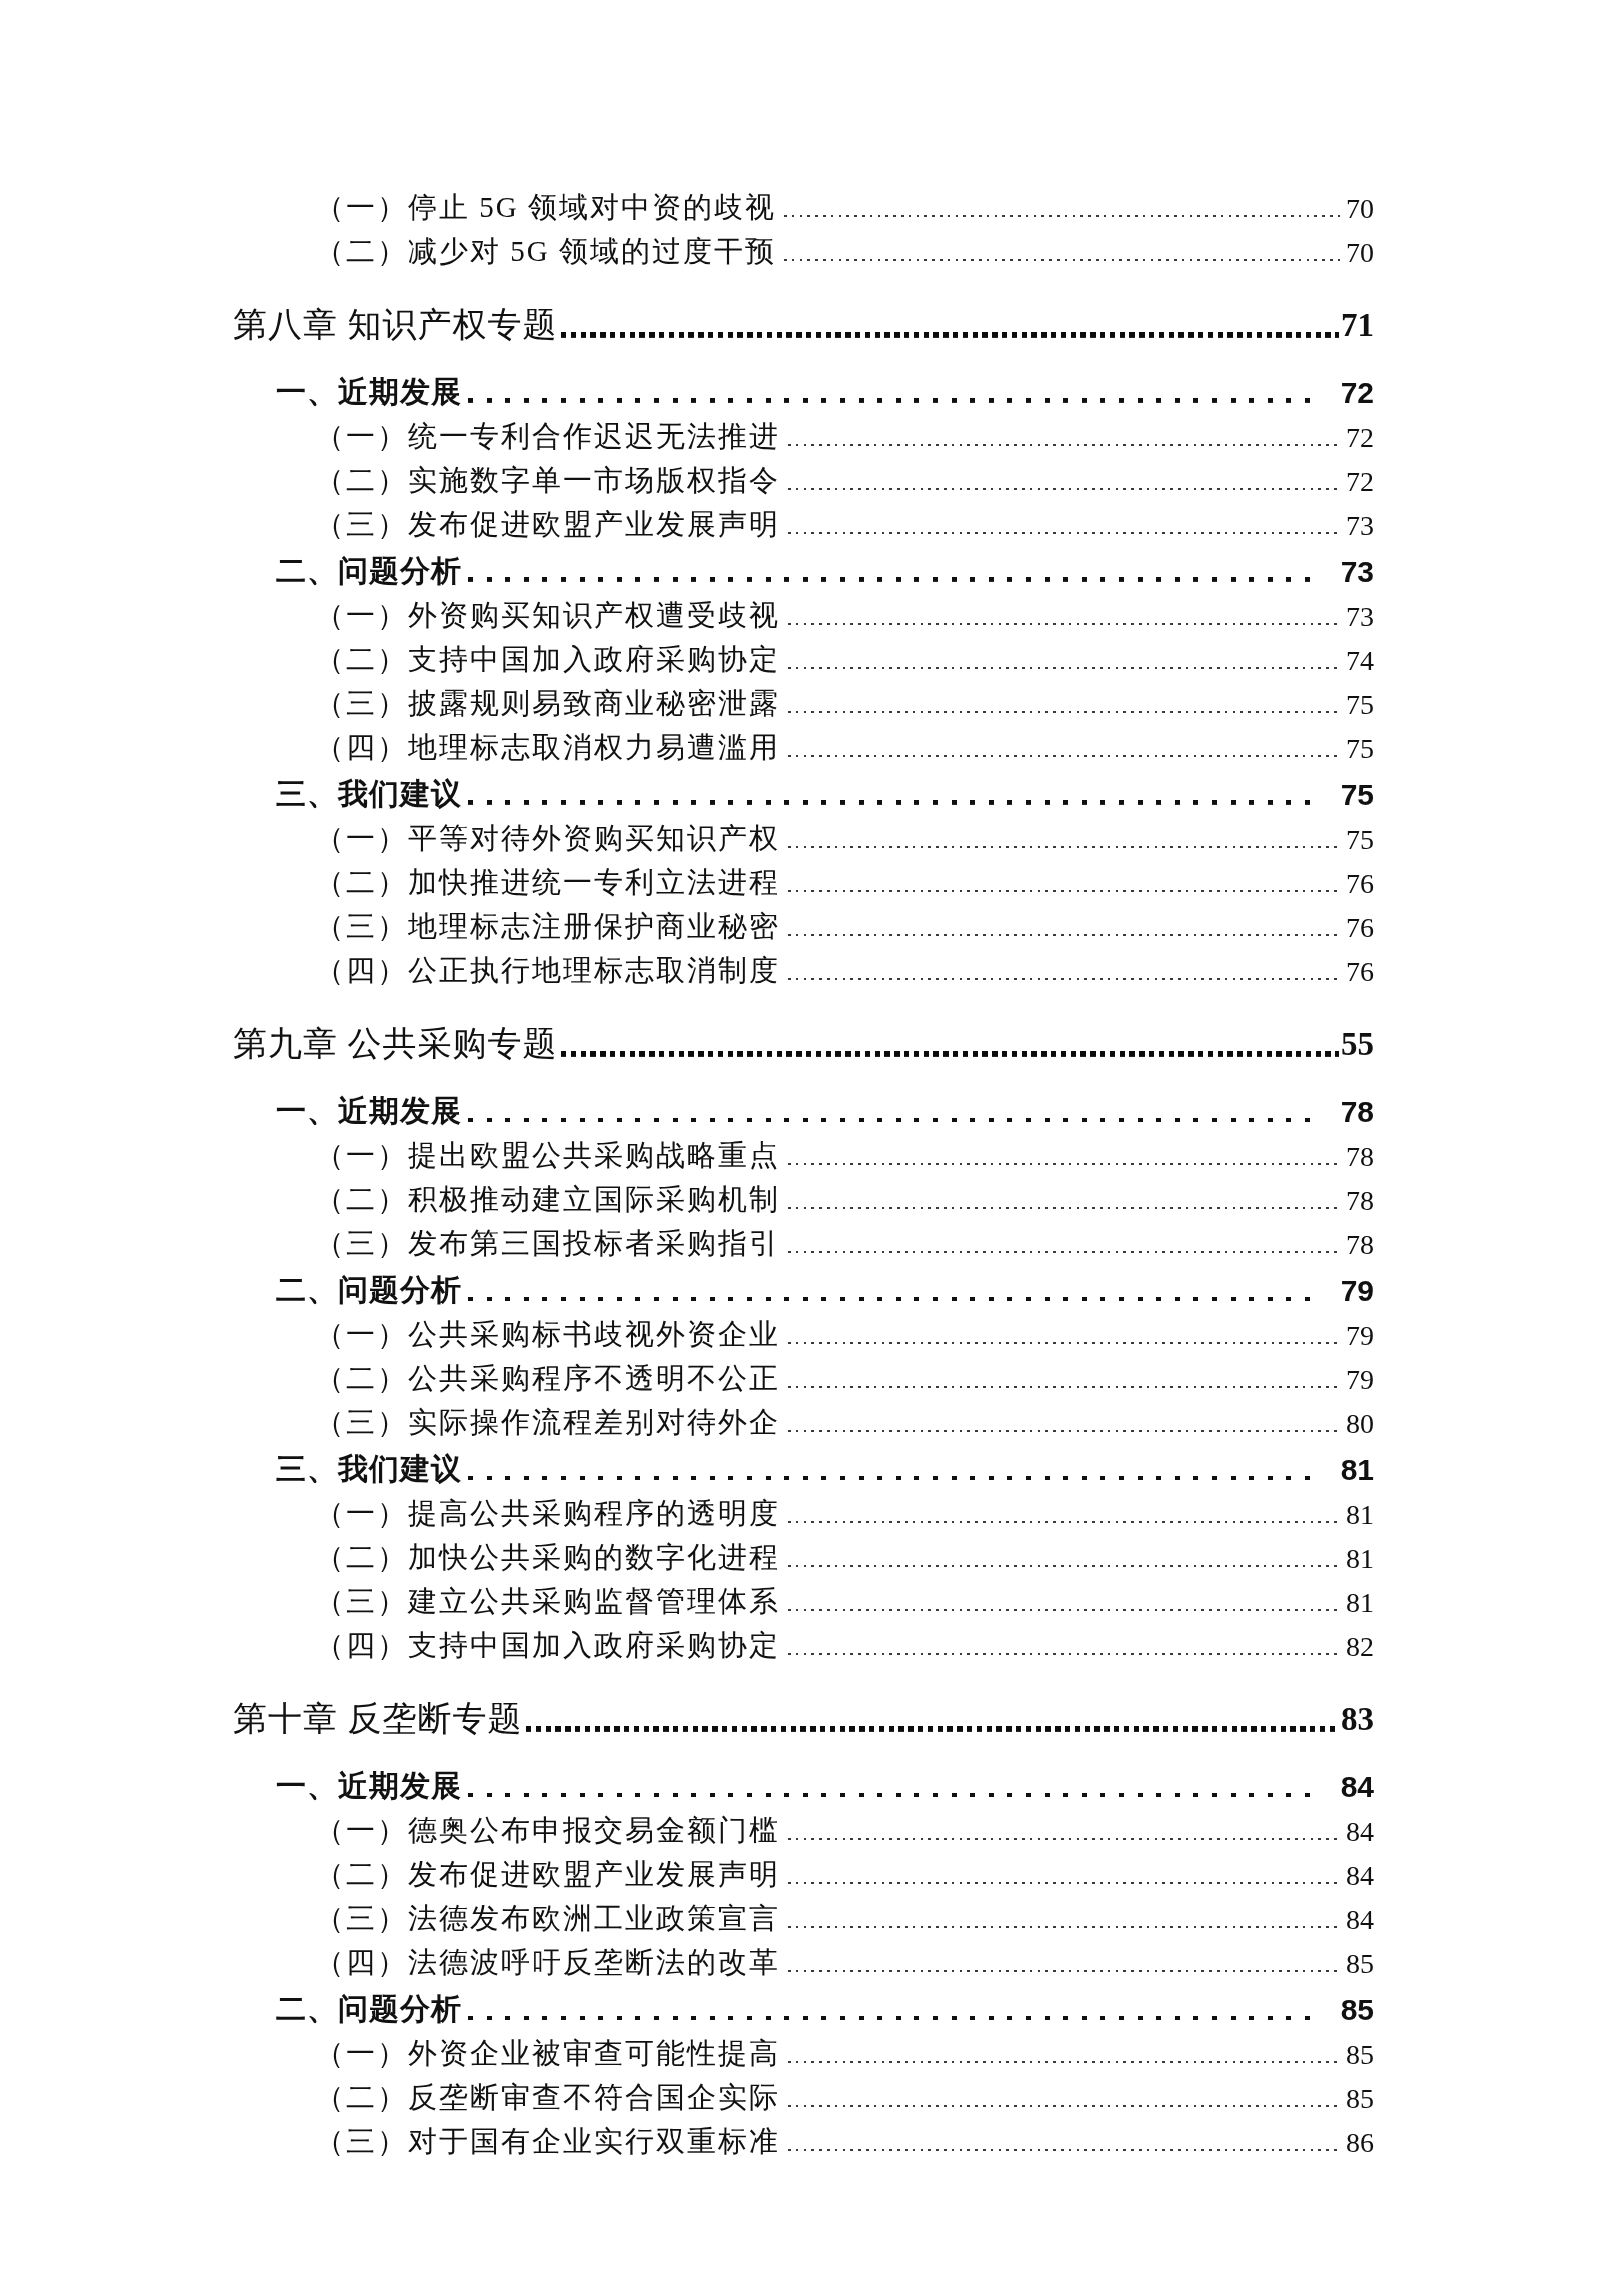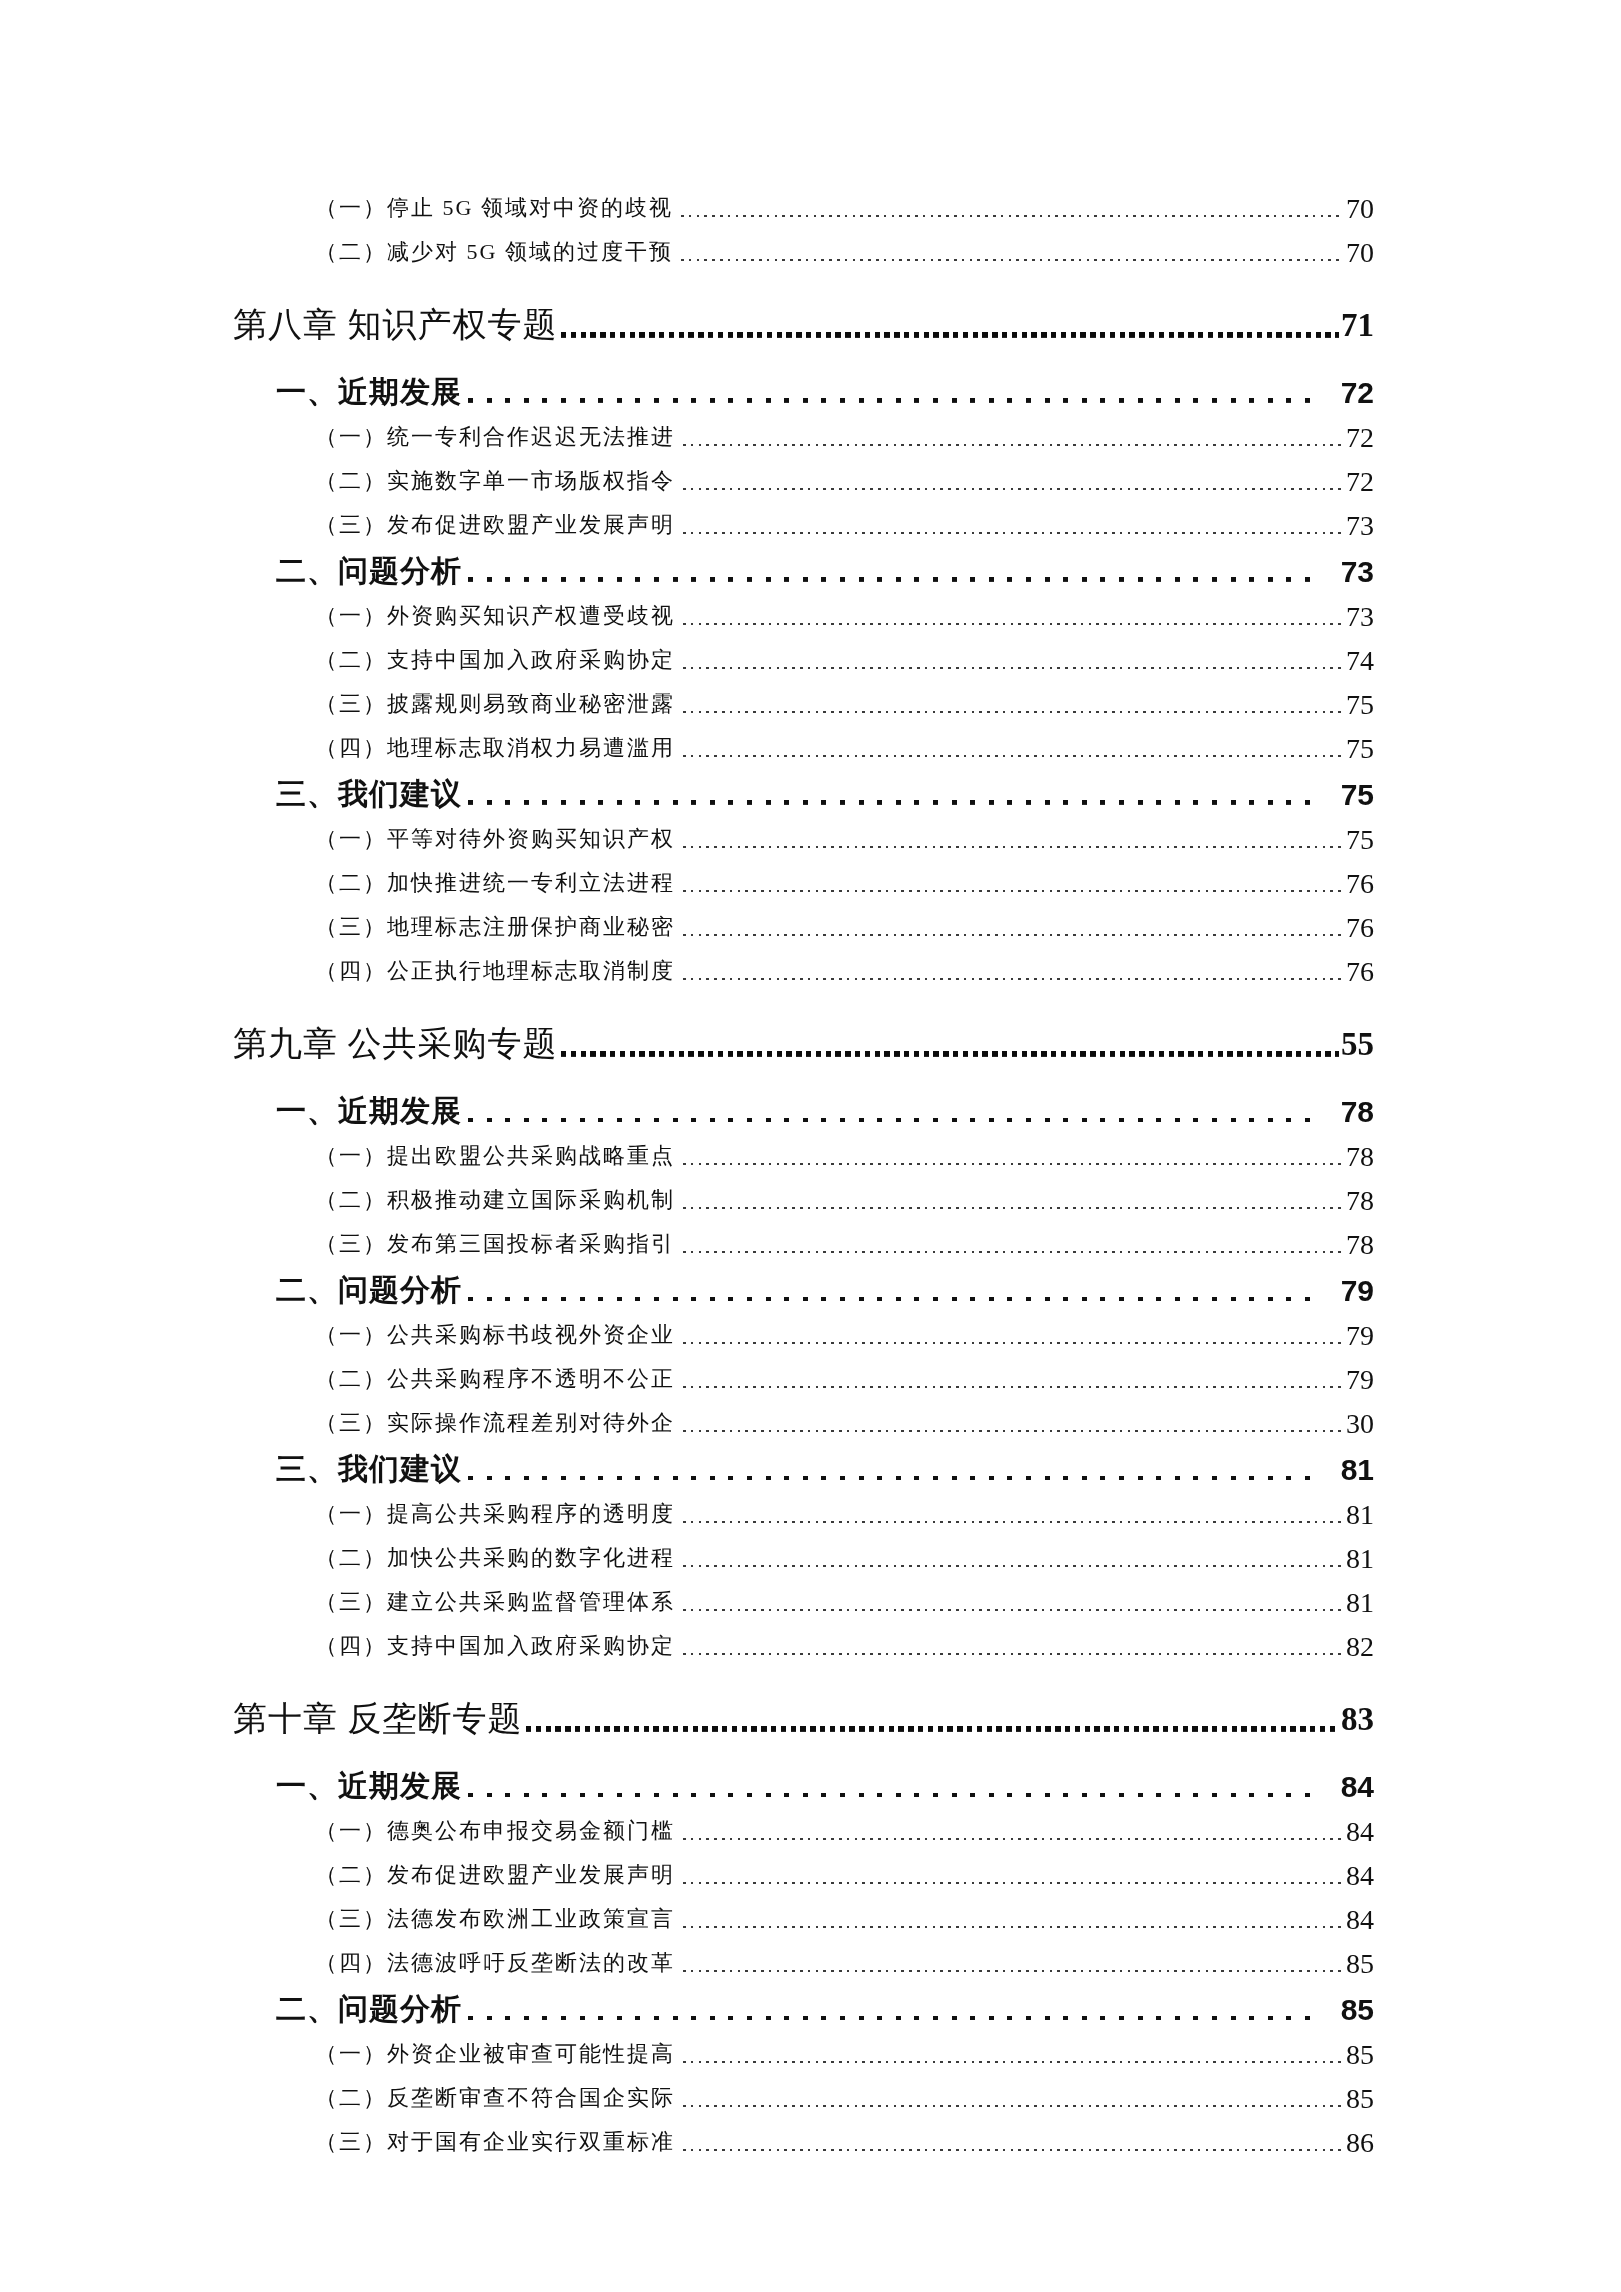--- a/index.html
+++ b/index.html
@@ -39,21 +39,21 @@
     flex: 0 0 auto;
     text-align: left;
   }
 
   
   .row.sub {
     height: 44px;
     margin-left: 82px;
   }
   .row.sub .label {
-    font-size: 22px;
+    font-size: 29px;
     letter-spacing: 2px;
     line-height: 37px;
   }
   .row.sub .leader {
     height: 2.9px;
     margin: 0 3.9px 8.8px 7.8px;
     background-image: repeating-linear-gradient(to right, #3a3a3a 0 2.5px, transparent 2.5px 7.8px);
     background-position: left bottom;
     background-size: 100% 2.5px;
     background-repeat: no-repeat;
@@ -241,21 +241,21 @@
         <span class="pagenum">79</span>
       </div>
       <div class="row sub">
         <span class="label">（二）公共采购程序不透明不公正</span>
         <span class="leader"></span>
         <span class="pagenum">79</span>
       </div>
       <div class="row sub">
         <span class="label">（三）实际操作流程差别对待外企</span>
         <span class="leader"></span>
-        <span class="pagenum">30</span>
+        <span class="pagenum">80</span>
       </div>
       <div class="row section">
         <span class="label">三、我们建议</span>
         <span class="leader"></span>
         <span class="pagenum">81</span>
       </div>
       <div class="row sub">
         <span class="label">（一）提高公共采购程序的透明度</span>
         <span class="leader"></span>
         <span class="pagenum">81</span>

